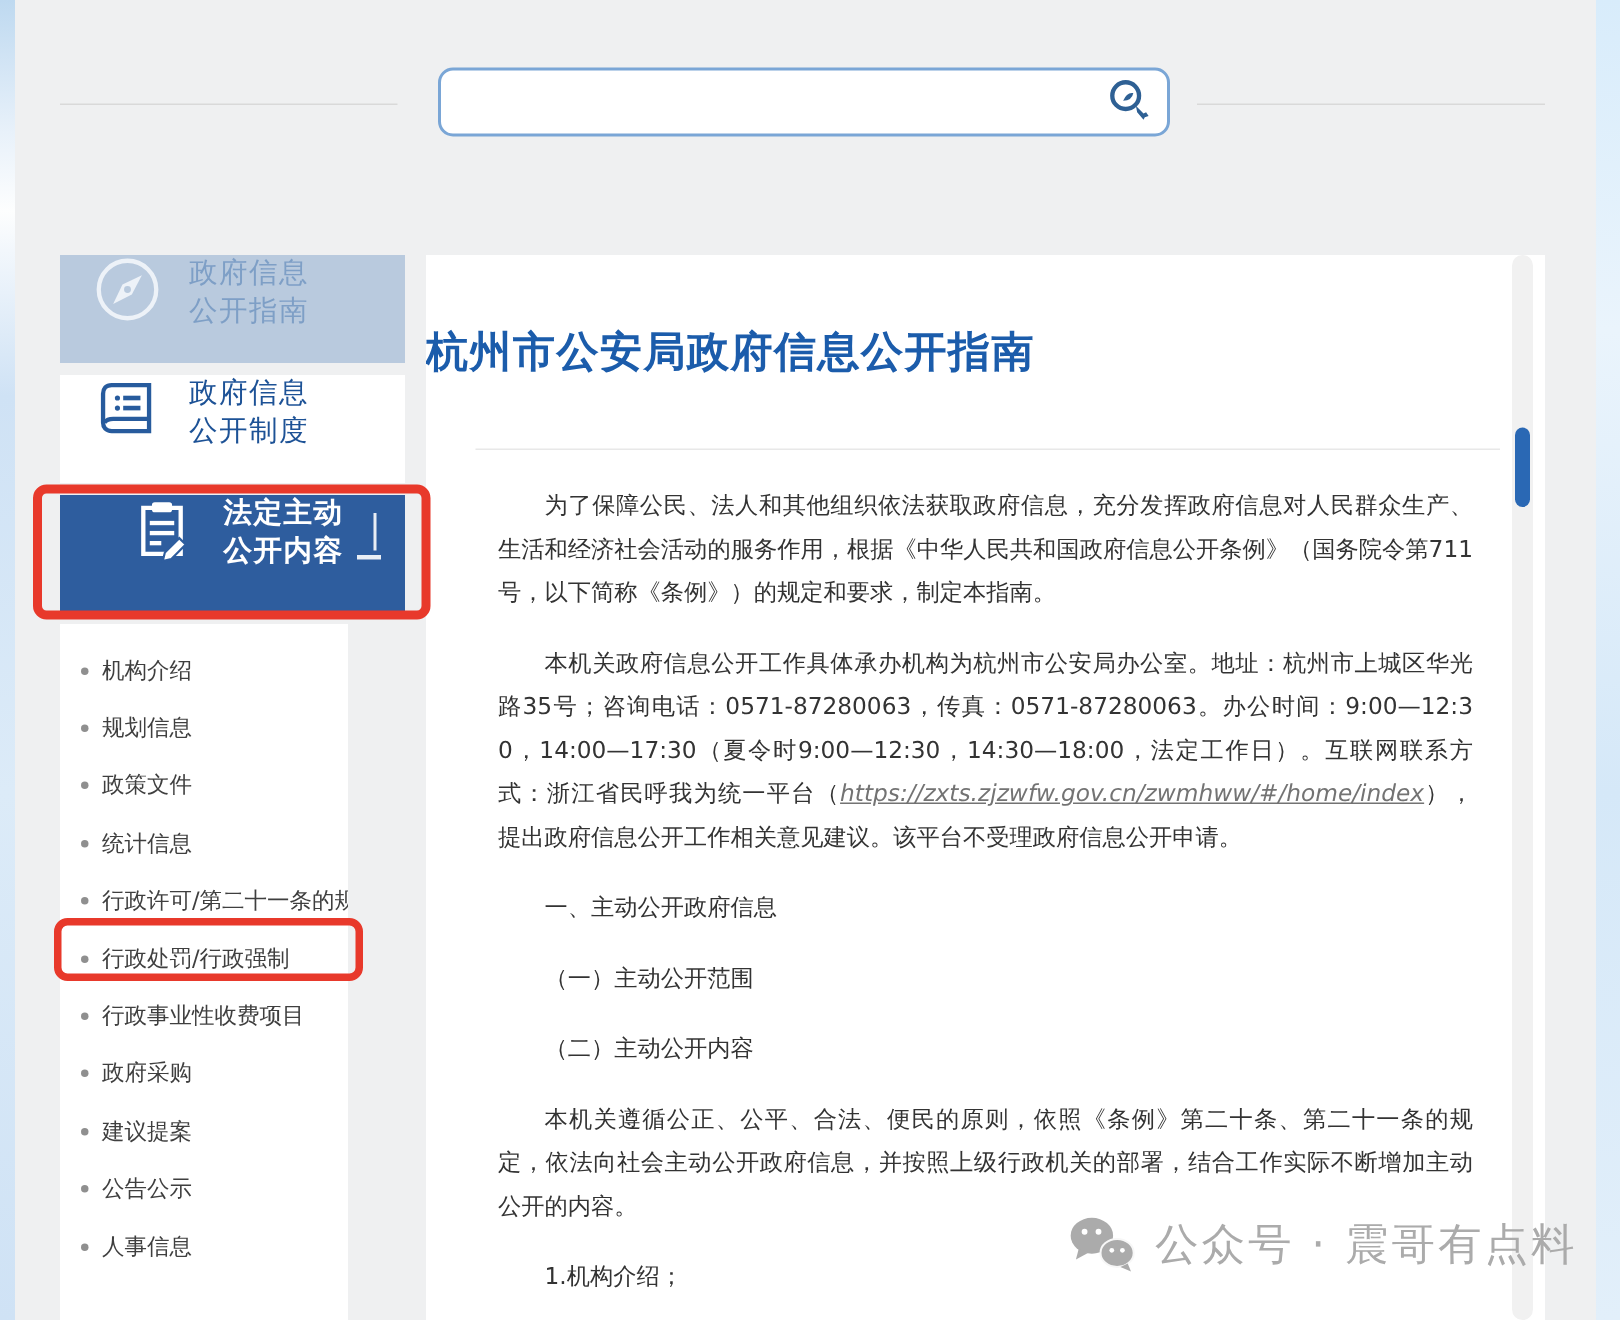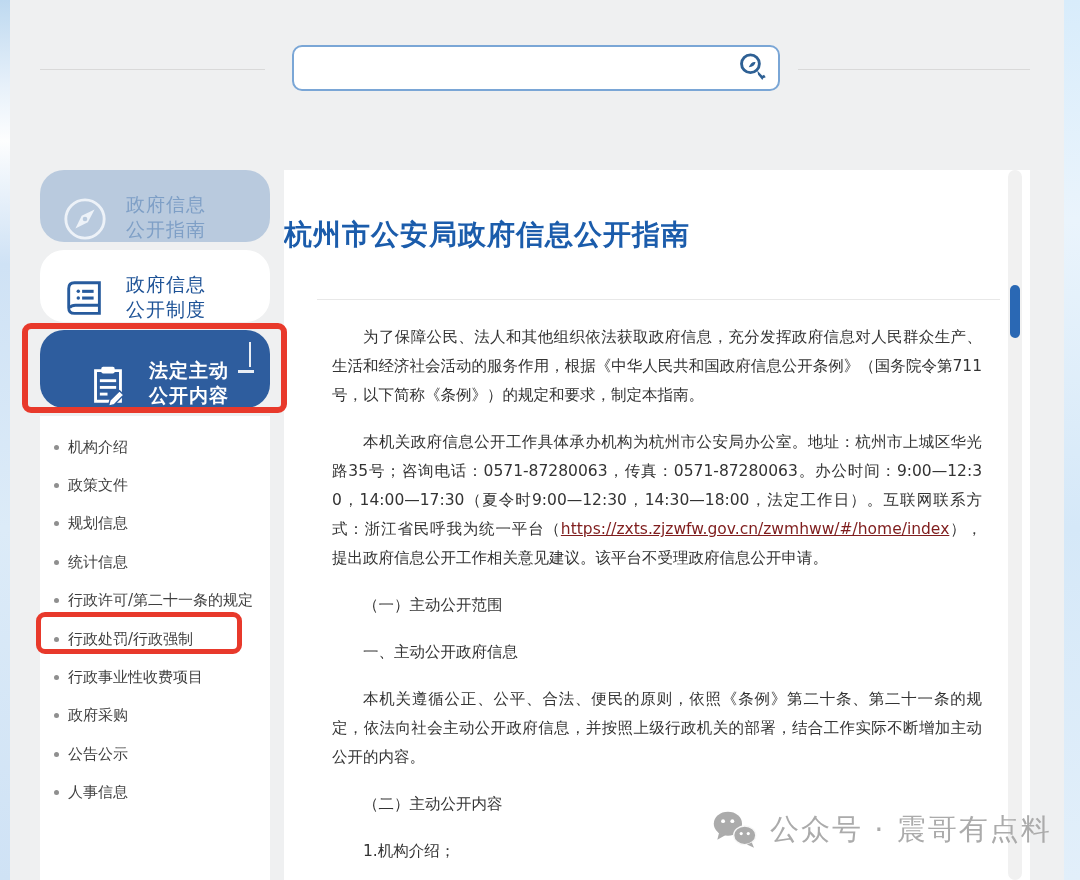--- a/index.html
+++ b/index.html
@@ -29,40 +29,39 @@
     height: 100%; padding: 0 14px; font-size: 16px; color: #333;
     font-family: "DejaVu Sans", "Liberation Sans", sans-serif;
   }
   .search-btn { width: 50px; height: 100%; display: flex; align-items: center; justify-content: center;
     background: transparent; border: none; cursor: pointer; }
 
   
   .sidebar { position: absolute; left: 40px; top: 170px; width: 230px; z-index: 2; }
   .side-card {
     width: 230px; height: 72px; margin-bottom: 8px;
-    display: flex; align-items: flex-end; padding-left: 22px; gap: 18px;
+    display: flex; align-items: flex-start; padding-left: 22px; gap: 18px;
     cursor: pointer;
-    border-radius: 24px;
   }
   .side-card .label { font-size: 19px; line-height: 25px; letter-spacing: 1px; }
   .card-guide   { background: #b9cade; }
   .card-guide .label { color: #7e9fc6; }
   .card-guide svg { color: #edf2f8; }
   .card-system  { background: #ffffff; }
   .card-system .label { color: #1d5296; }
   .card-system svg { color: #275b9d; }
   .card-active  { background: #2e5d9e; height: 78px; position: relative; padding-left: 45px; }
   .card-active .label { color: #ffffff; font-weight: bold; }
   .card-active svg { color: #ffffff; }
 
   .ibeam-v { position: absolute; left: 209px; top: 12px; width: 2px; height: 25px; background: #e9eef5; }
   .ibeam-h { position: absolute; left: 198px; top: 40px; width: 16px; height: 3px; background: #e9eef5; }
 
   .side-list {
-    background: #ffffff; width: 230px; height: 464px; margin-top: 8px;
+    background: #ffffff; width: 192px; height: 464px; margin-top: 8px;
     padding: 12px 0 0 0; overflow: hidden;
   }
   .side-item {
     display: flex; align-items: center; gap: 9px;
     height: 38.4px; padding-left: 14px; cursor: pointer;
     font-size: 15px; color: #3f3f3f; white-space: nowrap;
   }
   .bullet { width: 5px; height: 5px; border-radius: 50%; background: #8f8f8f; flex: 0 0 auto; }
 
   
@@ -75,21 +74,21 @@
     position: absolute; left: 284px; top: 170px; width: 746px; height: 710px;
     background: #ffffff; z-index: 1; overflow: hidden;
   }
   .doc-title {
     margin-top: 46px; text-align: left;
     font-size: 28px; font-weight: bold; color: #1b5cab; letter-spacing: 1px;
   }
   .title-rule { height: 1px; background: #e8e8e8; margin: 45px 30px 0 33px; }
   .doc-body { padding: 23px 48px 0 16px; font-size: 15.5px; line-height: 29px; color: #333333; text-align: justify; margin-left: 32px; }
   .doc-body p { text-indent: 2em; margin-bottom: 18px; word-break: break-all; }
-  .doc-body a { color: #7f1d1d; text-decoration: underline; }
+  .doc-body a { color: #737373; text-decoration: underline; font-style: italic; }
 
   
   .scroll-track {
     position: absolute; right: 8px; top: 0; width: 14px; height: 710px;
     background: #f1f1f1; border-radius: 7px;
   }
   .scroll-thumb {
     position: absolute; left: 2px; top: 115px; width: 10px; height: 53px;
     background: #2a68b4; border-radius: 5px; cursor: grab;
   }
@@ -175,45 +174,49 @@
     <div class="ibeam-h"></div>
   </div>
 
   <div class="side-list">
     <div class="side-item">
         <span class="bullet"></span>
         <span>机构介绍</span>
       </div>
     <div class="side-item">
         <span class="bullet"></span>
+        <span>规划信息</span>
+      </div>
+    <div class="side-item">
+        <span class="bullet"></span>
         <span>政策文件</span>
       </div>
     <div class="side-item">
         <span class="bullet"></span>
-        <span>规划信息</span>
-      </div>
-    <div class="side-item">
-        <span class="bullet"></span>
         <span>统计信息</span>
       </div>
     <div class="side-item">
         <span class="bullet"></span>
         <span>行政许可/第二十一条的规定</span>
       </div>
     <div class="side-item">
         <span class="bullet"></span>
         <span>行政处罚/行政强制</span>
       </div>
     <div class="side-item">
         <span class="bullet"></span>
         <span>行政事业性收费项目</span>
       </div>
     <div class="side-item">
         <span class="bullet"></span>
         <span>政府采购</span>
+      </div>
+    <div class="side-item">
+        <span class="bullet"></span>
+        <span>建议提案</span>
       </div>
     <div class="side-item">
         <span class="bullet"></span>
         <span>公告公示</span>
       </div>
     <div class="side-item">
         <span class="bullet"></span>
         <span>人事信息</span>
       </div>
   </div>
@@ -221,24 +224,24 @@
 
 <div class="redbox redbox-1"></div>
 <div class="redbox redbox-2"></div>
 
 <div class="content">
   <h1 class="doc-title">杭州市公安局政府信息公开指南</h1>
   <div class="title-rule"></div>
   <div class="doc-body">
     <p>为了保障公民、法人和其他组织依法获取政府信息，充分发挥政府信息对人民群众生产、生活和经济社会活动的服务作用，根据《中华人民共和国政府信息公开条例》（国务院令第711号，以下简称《条例》）的规定和要求，制定本指南。</p>
     <p><span>本机关政府信息公开工作具体承办机构为杭州市公安局办公室。地址：杭州市上城区华光路35号；咨询电话：0571-87280063，传真：0571-87280063。办公时间：9:00—12:30，14:00—17:30（夏令时9:00—12:30，14:30—18:00，法定工作日）。互联网联系方式：浙江省民呼我为统一平台（</span><a href="#">https://zxts.zjzwfw.gov.cn/zwmhww/#/home/index</a><span>），提出政府信息公开工作相关意见建议。该平台不受理政府信息公开申请。</span></p>
+    <p>一、主动公开政府信息</p>
     <p>（一）主动公开范围</p>
-    <p>一、主动公开政府信息</p>
+    <p>（二）主动公开内容</p>
     <p>本机关遵循公正、公平、合法、便民的原则，依照《条例》第二十条、第二十一条的规定，依法向社会主动公开政府信息，并按照上级行政机关的部署，结合工作实际不断增加主动公开的内容。</p>
-    <p>（二）主动公开内容</p>
     <p>1.机构介绍；</p>
     <p>2.政策文件：</p>
   </div>
   <div class="scroll-track">
     <div class="scroll-thumb"></div>
   </div>
 </div>
 
 <div class="watermark">
   <span style="display:flex;">

